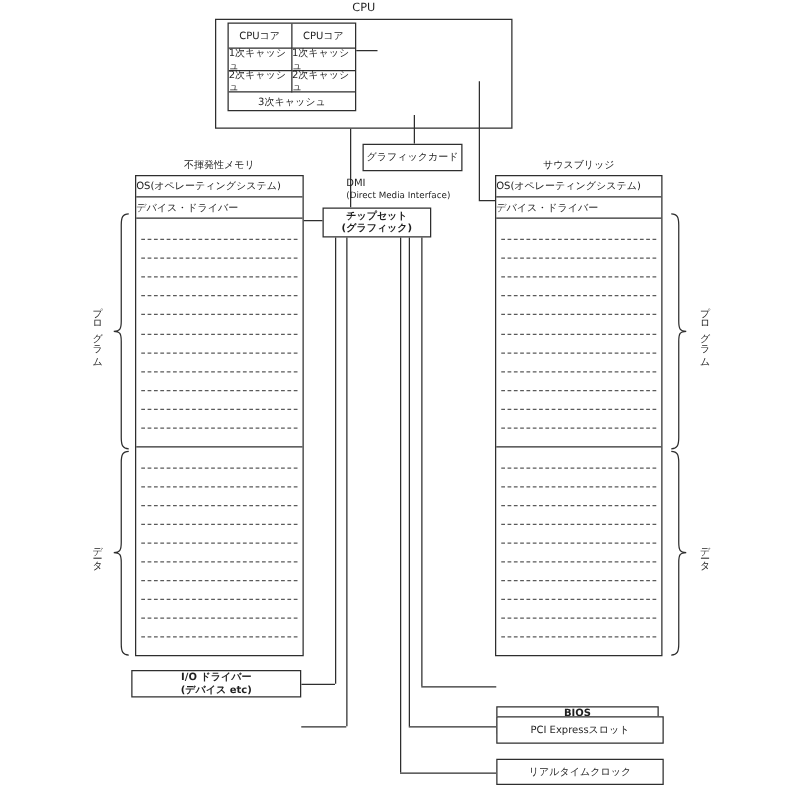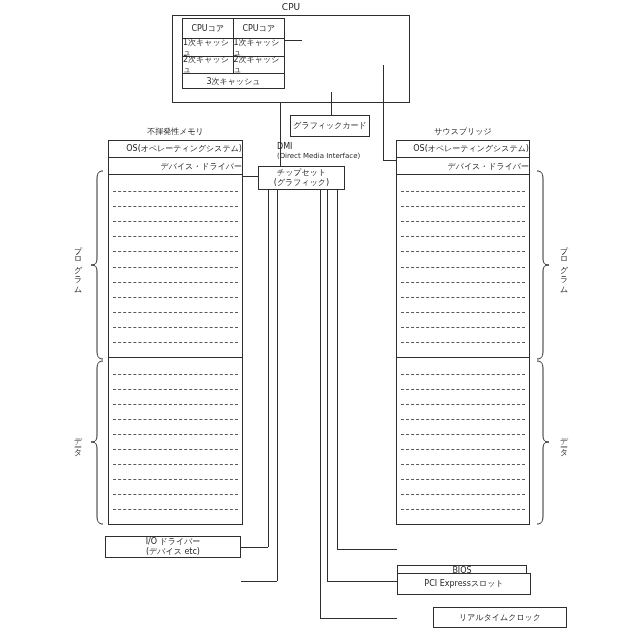--- a/index.html
+++ b/index.html
@@ -4,23 +4,23 @@
 <style>
   html,body{margin:0;padding:0;background:#fff;}
   .canvas{position:relative;width:640px;height:640px;background:#ffffff;overflow:hidden;
           font-family:"DejaVu Sans","Liberation Sans",sans-serif;color:#1f1f1f;
           font-size:8px;line-height:1.25;}
   .box{position:absolute;border:1px solid #2e2e2e;background:#fff;box-sizing:border-box;}
   .hline{position:absolute;height:1px;background:#2e2e2e;}
   .vline{position:absolute;width:1px;background:#2e2e2e;}
   .lbl{position:absolute;white-space:nowrap;}
   .center{display:flex;align-items:center;justify-content:center;text-align:center;}
-  .colcenter{display:flex;flex-direction:column;align-items:center;justify-content:center;text-align:center;}
+  .colcenter{display:flex;flex-direction:column;align-items:center;justify-content:center;text-align:center;font-weight:bold;}
   .titlelbl{position:absolute;text-align:center;}
-  .row{position:absolute;left:0;right:0;box-sizing:border-box;display:flex;align-items:center;justify-content:flex-end;}
+  .row{position:absolute;left:0;right:0;box-sizing:border-box;display:flex;align-items:center;justify-content:flex-start;}
   .dasharea{position:absolute;left:0;right:0;box-sizing:border-box;}
   .dash{position:absolute;left:4px;right:4px;height:0;border-top:1px dashed #5a5a5a;}
   .grid{display:grid;grid-template-columns:1fr 1fr;grid-template-rows:20px 18px 17px 15px;width:100%;height:100%;}
   .cell{display:flex;align-items:center;justify-content:center;box-sizing:border-box;border-color:#2e2e2e;}
   .cb{border-bottom:1px solid #2e2e2e;}
   .cr{border-right:1px solid #2e2e2e;}
   .span2{grid-column:1 / -1;}
   .vtext{position:absolute;display:flex;align-items:center;justify-content:center;
          writing-mode:vertical-rl;text-orientation:mixed;letter-spacing:1px;}
   svg.brace{position:absolute;overflow:visible;}
@@ -175,17 +175,17 @@
     <span>(デバイス  etc)</span>
   </div>
 
   <div class="box colcenter" style="left:397px;top:565px;width:130px;height:22px;">
     <span>BIOS</span>
     <span>(UEFI)</span>
   </div>
   <div class="box center" style="left:397px;top:573px;width:134px;height:22px;">
     <span>PCI Expressスロット</span>
   </div>
-  <div class="box center" style="left:397px;top:607px;width:134px;height:21px;margin-left:36px;">
+  <div class="box center" style="left:397px;top:607px;width:134px;height:21px;">
     <span>リアルタイムクロック</span>
   </div>
 
 </div>
 
 </body></html>

